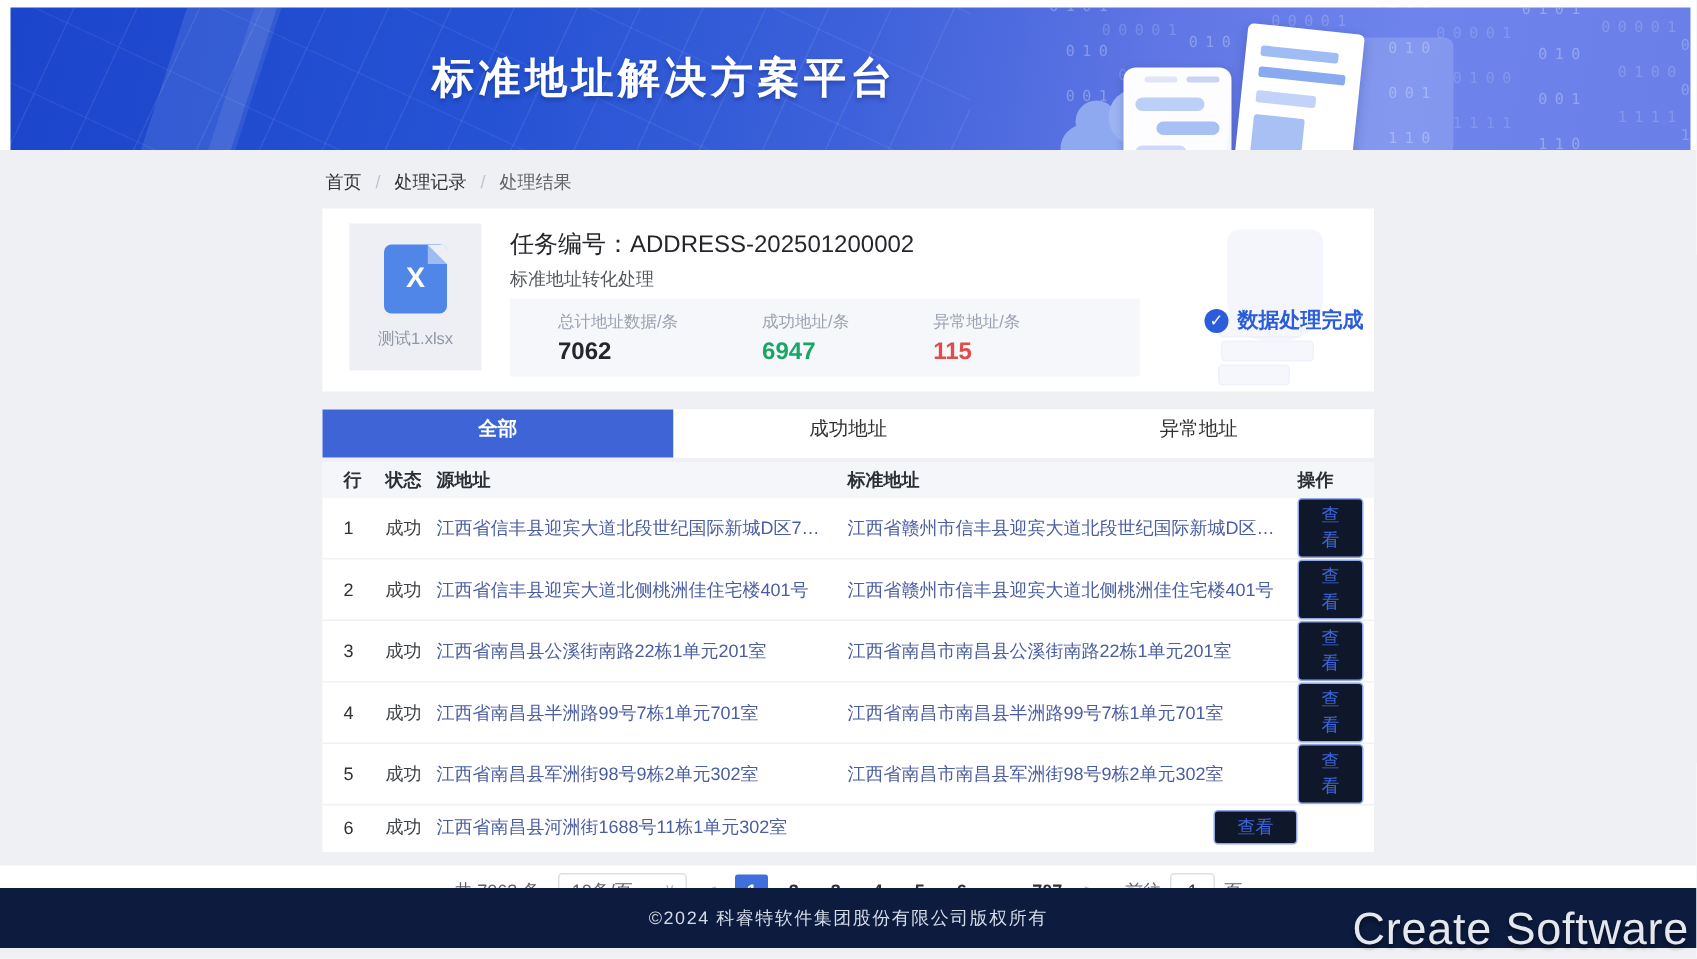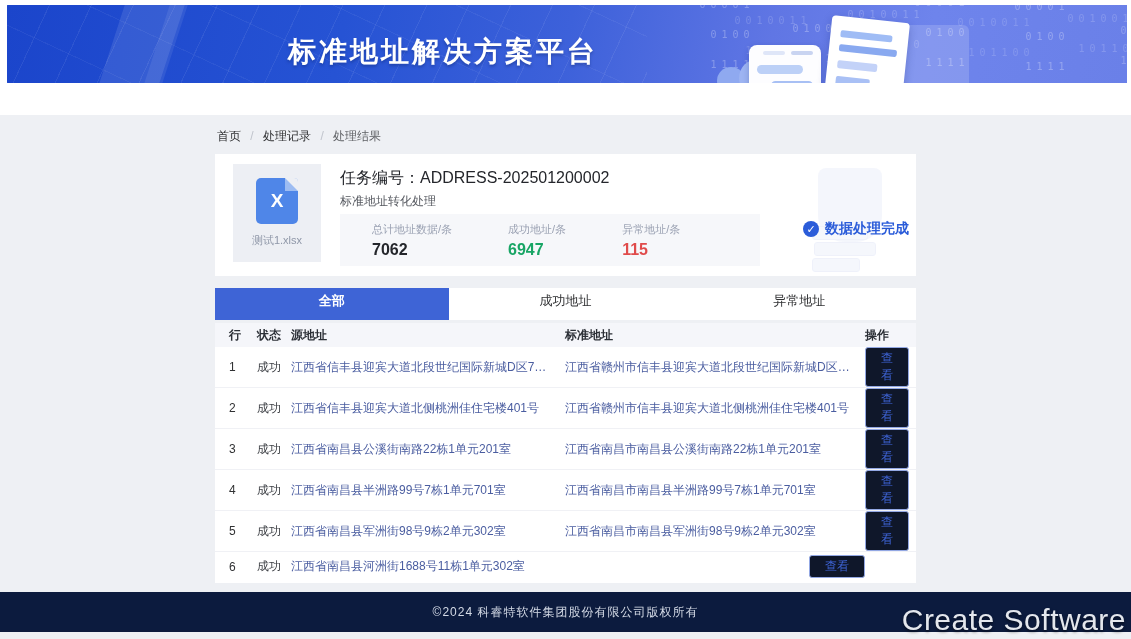--- a/index.html
+++ b/index.html
@@ -1,21 +1,21 @@
 <!DOCTYPE html>
 <html><head>
 <meta charset="utf-8">
 <style>
   * { margin:0; padding:0; box-sizing:border-box; }
   html,body { width:1131px; height:639px; overflow:hidden; }
   body { font-family:"Liberation Sans","DejaVu Sans",sans-serif; background:#ffffff; position:relative; }
 
   
   .banner{
-    position:absolute; top:5px; left:7px; width:1120px; height:78px; overflow:hidden;
+    position:absolute; top:5px; left:7px; width:1120px; height:108px; overflow:hidden;
     background:linear-gradient(100deg,#1b45cb 0%,#2653d4 30%,#3d61da 50%,#6076e4 68%,#6e84ec 82%,#6a80e8 100%);
   }
   .circuit{
     position:absolute; inset:0; width:640px;
     background:
       repeating-linear-gradient(115deg, rgba(255,255,255,0.07) 0 1px, transparent 1px 38px),
       repeating-linear-gradient(25deg, rgba(255,255,255,0.05) 0 1px, transparent 1px 52px);
   }
   .streak{ position:absolute; top:-20px; left:95px; width:60px; height:180px; background:rgba(255,255,255,0.10); transform:skewX(-18deg); }
   .streak2{ position:absolute; top:-20px; left:140px; width:18px; height:180px; background:rgba(255,255,255,0.08); transform:skewX(-18deg); }
@@ -47,21 +47,21 @@
   .ill-pill3{ left:8px; top:52px; width:34px; background:#cdd9f8; }
   .ill-doc{ position:absolute; left:820px; top:14px; width:78px; height:100px; background:#ffffff; border-radius:4px;
      transform:rotate(6deg); box-shadow:0 3px 8px rgba(20,40,120,.28); }
   .ill-line{ position:absolute; left:10px; border-radius:2px; background:#9fbcf5; }
   .l1{ top:14px; width:52px; height:7px; }
   .l2{ top:28px; width:58px; height:7px; background:#89a9f0; }
   .l3{ top:44px; width:40px; height:8px; background:#c3d2f8; }
   .l4{ top:60px; width:34px; height:26px; background:#a9c0f5; }
 
   
-  .main{ position:absolute; top:115px; left:0; width:1131px; height:477px; background:#eef0f4; }
+  .main{ position:absolute; top:100px; left:0; width:1131px; height:477px; background:#eef0f4; }
   .container{ width:701px; margin:0 auto; position:relative; }
 
   .breadcrumb{ padding:13px 2px 9px; font-size:12px; color:#606266; }
   .breadcrumb .bc-item{ color:#303133; cursor:pointer; }
   .breadcrumb .bc-item.last{ color:#606266; }
   .breadcrumb .bc-sep{ color:#c0c4cc; margin:0 6px; }
 
   
   .card{ background:#fff; height:122px; position:relative; padding:11px 12px; overflow:hidden; }
   .file-tile{ position:absolute; left:18px; top:10px; width:88px; height:98px; background:#edeff4; display:flex; flex-direction:column; align-items:center; justify-content:center; }

